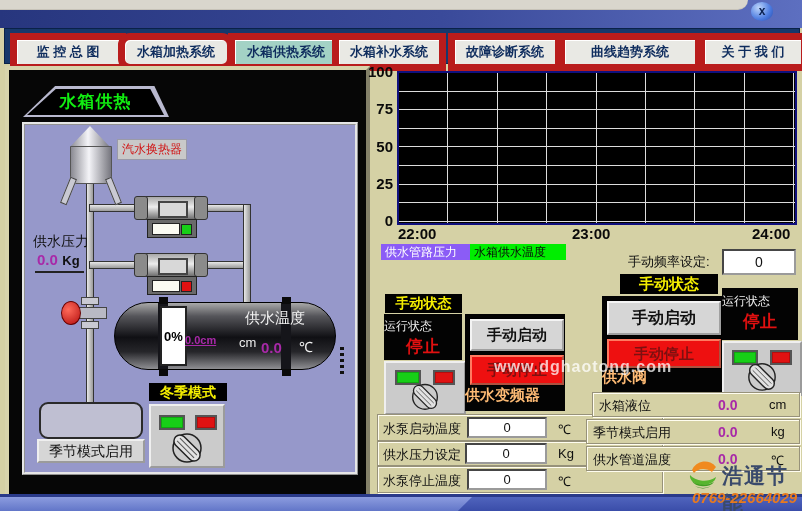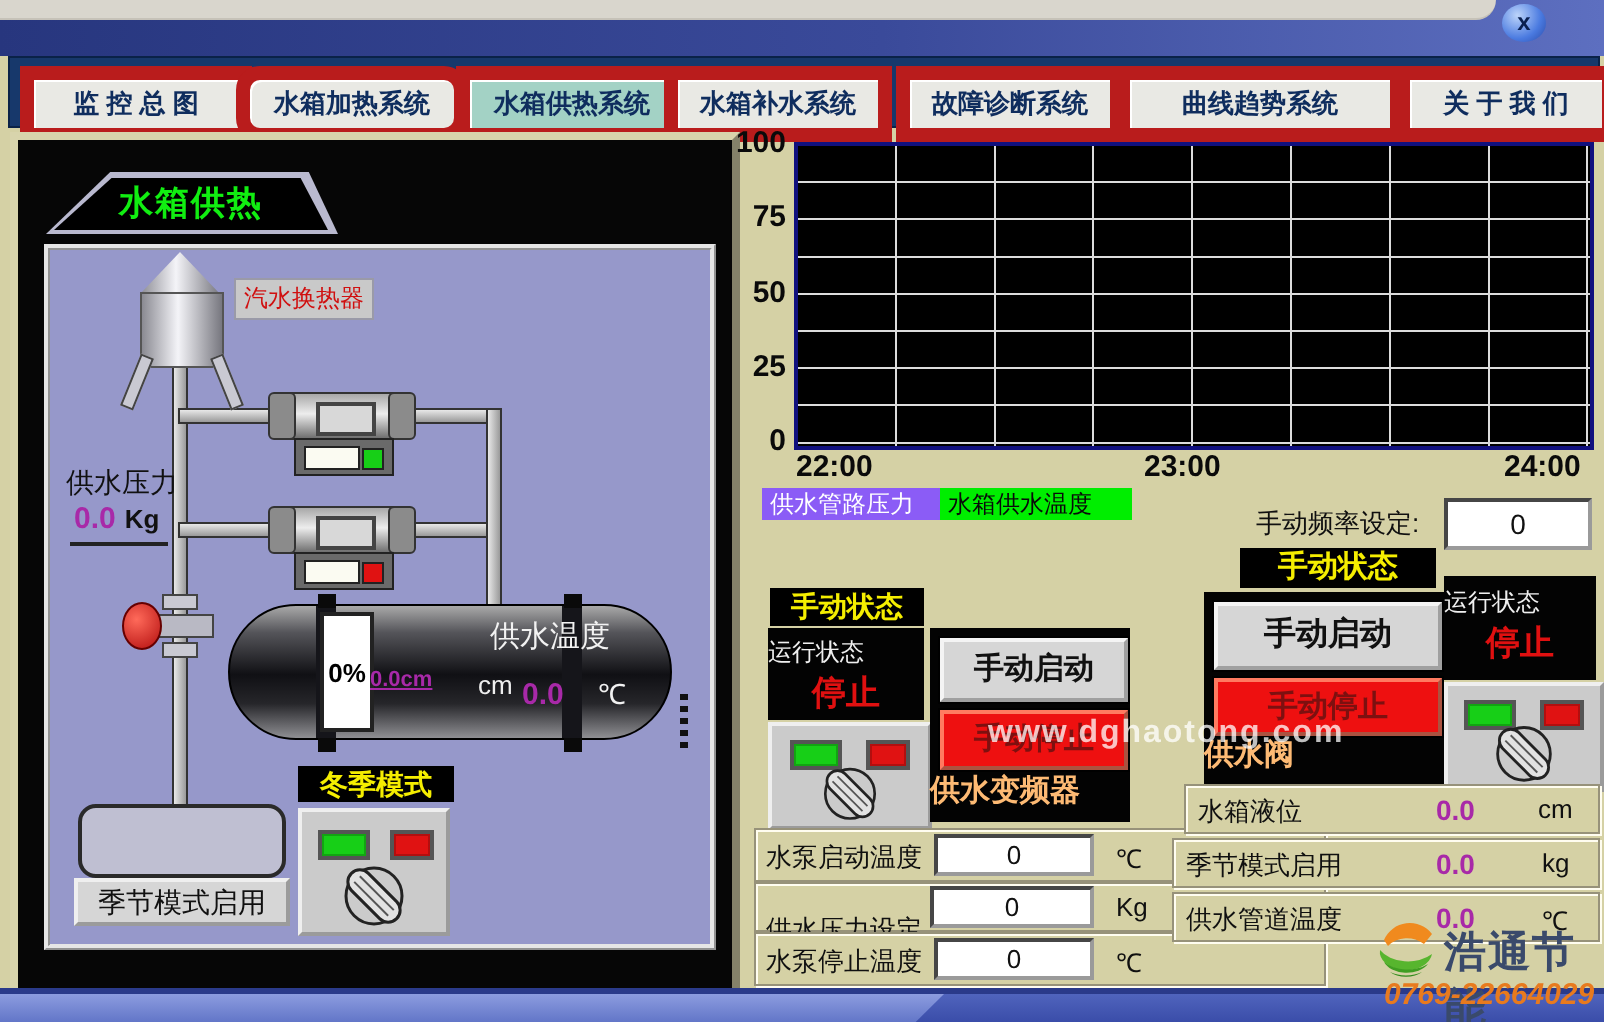--- a/index.html
+++ b/index.html
@@ -271,21 +271,21 @@
       </g>
     </svg>
   </div>
 
   <div class="abs frame-box" style="left:377px;top:414px;width:284px;height:25px;">
     <span class="abs fieldlab" style="left:5px;top:5px;">水泵启动温度</span>
     <input class="abs valfield" style="left: 89px; top: 2px; width: 76px; height: 17px;" value="0">
     <span class="abs unit" style="left:180px;top:5px;">℃</span>
   </div>
   <div class="abs frame-box" style="left:377px;top:441px;width:284px;height:23px;">
-    <span class="abs fieldlab" style="left:5px;top:4px;margin-top:10px;">供水压力设定</span>
+    <span class="abs fieldlab" style="left:5px;top:4px;">供水压力设定</span>
     <input class="abs valfield" style="left: 87px; top: 1px; width: 78px; height: 17px;" value="0">
     <span class="abs unit" style="left:180px;top:4px;">Kg</span>
   </div>
   <div class="abs frame-box" style="left:377px;top:466px;width:284px;height:25px;">
     <span class="abs fieldlab" style="left:5px;top:5px;">水泵停止温度</span>
     <input class="abs valfield" style="left: 89px; top: 2px; width: 76px; height: 17px;" value="0">
     <span class="abs unit" style="left:180px;top:5px;">℃</span>
   </div>
 
   <div class="abs frame-box" style="left:592px;top:392px;width:206px;height:23px;">

